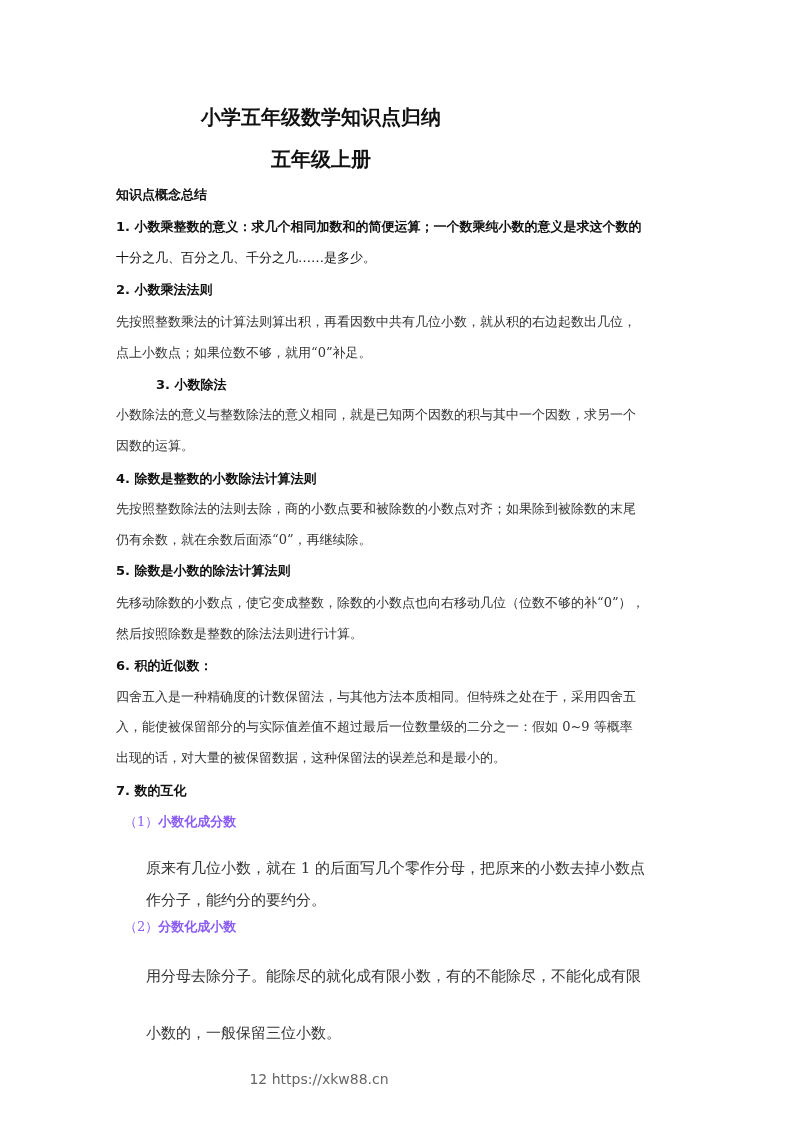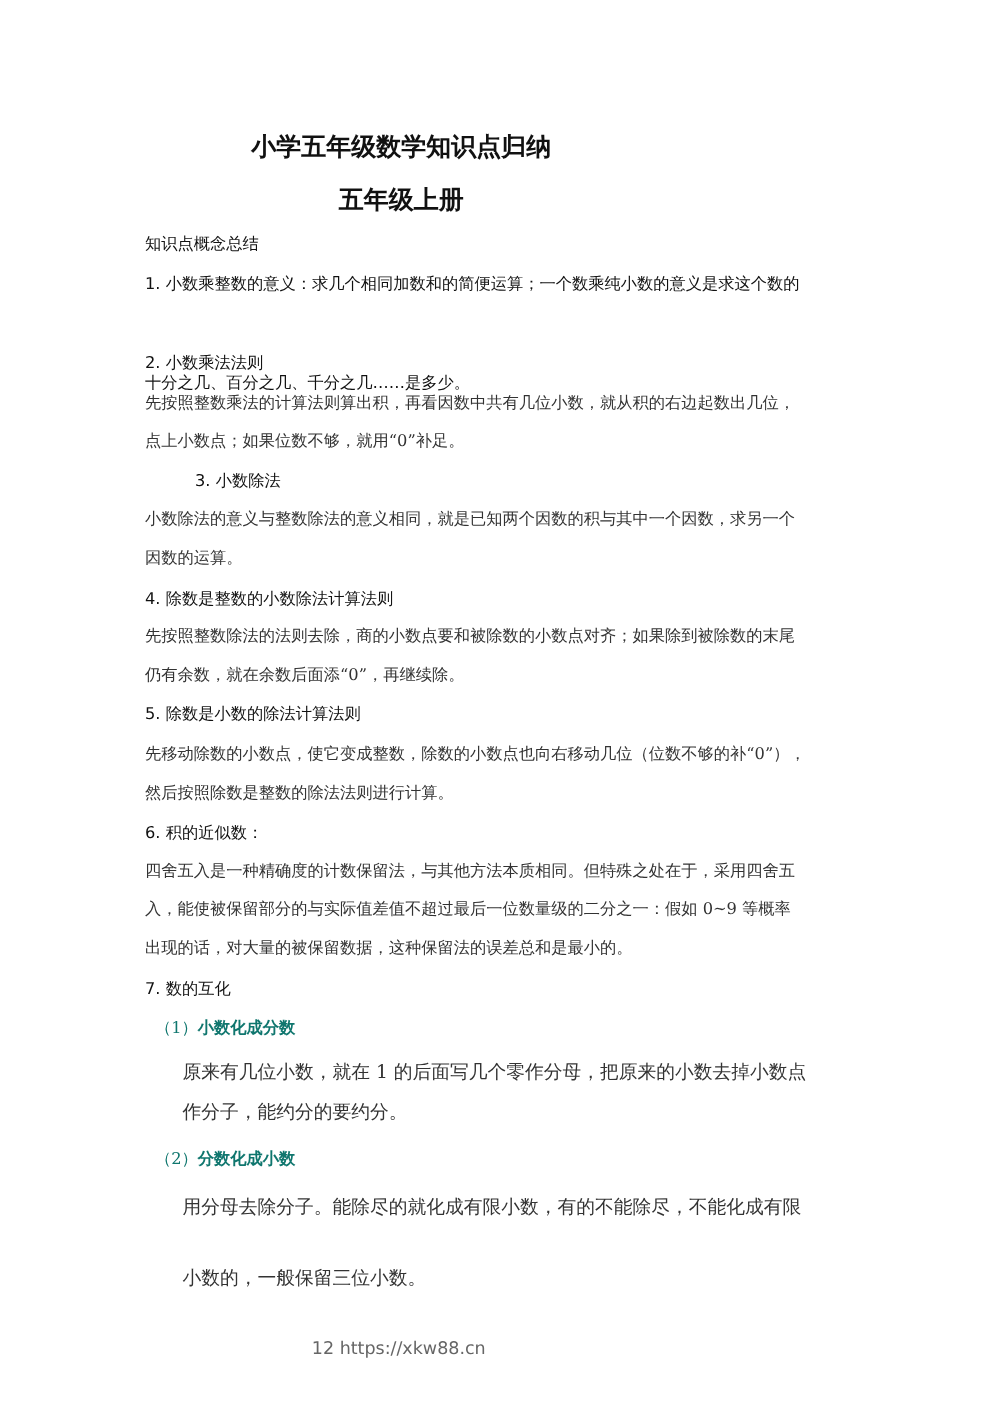--- a/index.html
+++ b/index.html
@@ -1,37 +1,37 @@
 <!DOCTYPE html>
 <html><head>
   <meta charset="utf-8">
   <style>
     html, body { margin: 0; padding: 0; background: #ffffff; }
     body { width: 793px; height: 1122px; position: relative; overflow: hidden;
       font-family: "DejaVu Serif", "Liberation Serif", serif; color: #222; }
     .abs { position: absolute; white-space: nowrap; }
     .title { left: 0; width: 642px; text-align: center; font-family: "DejaVu Sans", "Liberation Sans", sans-serif;
       font-weight: bold; font-size: 20px; color: #111; }
-    .h { left: 116px; font-family: "DejaVu Sans", "Liberation Sans", sans-serif; font-weight: normal; font-size: 13px; color: #111; }
+    .h { left: 116px; font-family: "DejaVu Sans", "Liberation Sans", sans-serif; font-weight: bold; font-size: 13px; color: #111; }
     .p { left: 116px; font-size: 13px; color: #333; }
-    .sub { left: 124px; font-family: "DejaVu Sans", "Liberation Sans", sans-serif; font-weight: bold; font-size: 13px; color: #0f766e; }
+    .sub { left: 124px; font-family: "DejaVu Sans", "Liberation Sans", sans-serif; font-weight: bold; font-size: 13px; color: #8b5cf6; }
     .sub .paren { font-weight: normal; font-family: "DejaVu Serif", serif; }
-    .p2 { left: 146px; font-size: 15px; color: #333; }
+    .p2 { left: 146px; font-size: 15px; color: #333; margin-top: 11px; }
     .footer { left: 0; width: 638px; text-align: center; font-family: "DejaVu Sans", "Liberation Sans", sans-serif;
       font-size: 14px; color: #666; }
   </style>
 </head>
 <body>
 
 <div class="abs title" style="top:104px;">小学五年级数学知识点归纳</div>
 <div class="abs title" style="top:146px;">五年级上册</div>
 <div class="abs h" style="top:186px;">知识点概念总结</div>
 
 <div class="abs h" style="top:218px;">1. 小数乘整数的意义：求几个相同加数和的简便运算；一个数乘纯小数的意义是求这个数的</div>
-<div class="abs h" style="top:249px;font-weight:normal;font-family:'DejaVu Sans',sans-serif;margin-top:48px;">十分之几、百分之几、千分之几……是多少。</div>
+<div class="abs h" style="top:249px;font-weight:normal;font-family:'DejaVu Sans',sans-serif;">十分之几、百分之几、千分之几……是多少。</div>
 
 <div class="abs h" style="top:281px;">2. 小数乘法法则</div>
 <div class="abs p" style="top:313px;">先按照整数乘法的计算法则算出积，再看因数中共有几位小数，就从积的右边起数出几位，</div>
 <div class="abs p" style="top:344px;">点上小数点；如果位数不够，就用“0”补足。</div>
 
 <div class="abs h" style="top:376px;margin-left:40px;">3. 小数除法</div>
 <div class="abs p" style="top:406px;">小数除法的意义与整数除法的意义相同，就是已知两个因数的积与其中一个因数，求另一个</div>
 <div class="abs p" style="top:437px;">因数的运算。</div>
 
 <div class="abs h" style="top:470px;">4. 除数是整数的小数除法计算法则</div>

